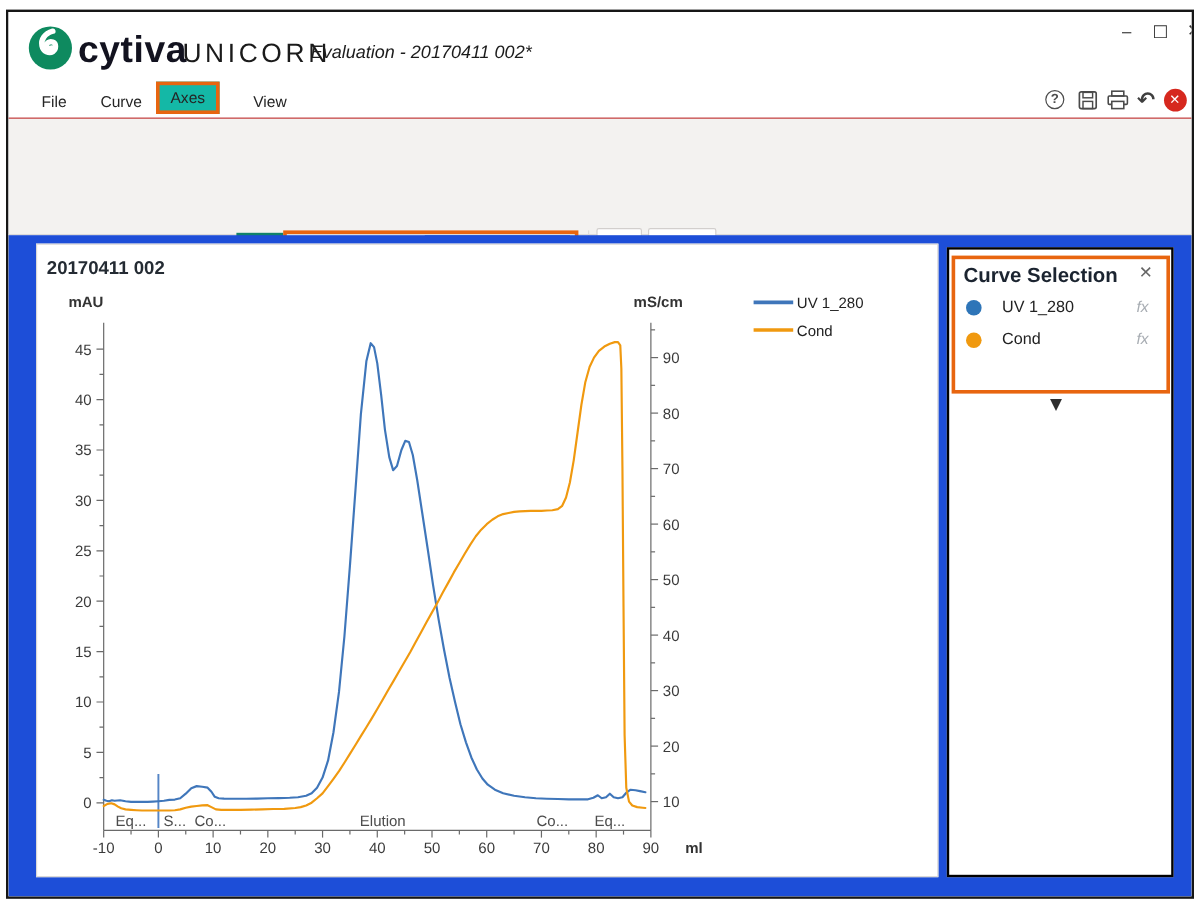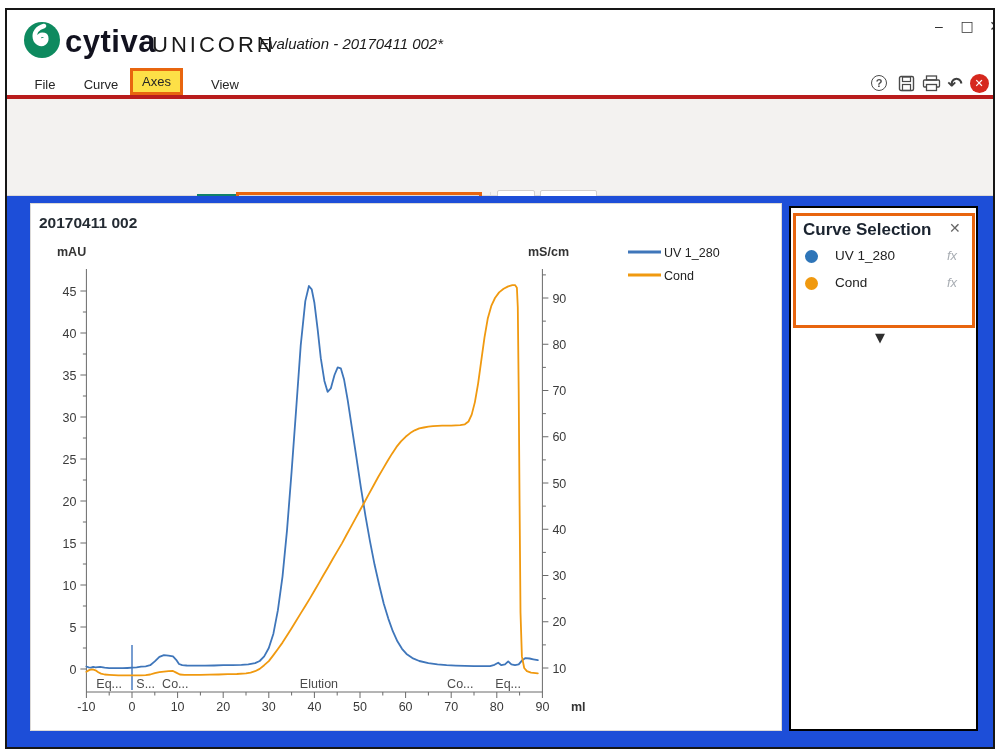--- a/index.html
+++ b/index.html
@@ -9,23 +9,23 @@
   .abs { position:absolute; }
 
   
   .titlebar { position:absolute; left:0; top:0; width:100%; height:60px; background:#fff; }
   .brand { position:absolute; left:58px; top:14px; font-size:31px; font-weight:bold; color:#12121f; letter-spacing:0.5px; }
   .appname { position:absolute; left:145px; top:22px; font-size:22px; color:#1a1a1a; letter-spacing:3px; }
   .doctitle { position:absolute; left:252px; top:25px; font-size:15px; font-style:italic; color:#1c1c1c; }
   .winbtn { position:absolute; top:4px; width:24px; height:24px; text-align:center; line-height:24px; font-size:14px; color:#333; cursor:default; }
 
   
-  .menubar { position:absolute; left:0; top:60px; width:100%; height:29px; background:#fff; border-bottom:4px solid #b91c1c; }
+  .menubar { position:absolute; left:0; top:60px; width:100%; height:29px; background:#fff; border-bottom:1px solid #b91c1c; }
   .menutab { position:absolute; top:5px; height:20px; line-height:20px; font-size:13px; color:#252525; text-align:center; }
-  .axes-box { position:absolute; left:123px; top:-2px; width:53px; height:27px; border:3px solid var(--hl); display:flex; align-items:center; justify-content:center; font-size:13px; color:#252525; background:#fde047; }
+  .axes-box { position:absolute; left:123px; top:-2px; width:53px; height:27px; border:3px solid var(--hl); display:flex; align-items:center; justify-content:center; font-size:13px; color:#252525; background:#14b8a6; }
   .menuicon { position:absolute; top:3px; width:20px; height:20px; display:flex; align-items:center; justify-content:center; }
   .helpcirc { width:16px; height:16px; border:1.5px solid #4c4c4c; border-radius:50%; font-size:11px; color:#4c4c4c; display:flex; align-items:center; justify-content:center; font-weight:bold; }
   .redx { width:19px; height:19px; border-radius:50%; background:#d6281e; color:#fff; font-size:11px; display:flex; align-items:center; justify-content:center; font-weight:bold; }
 
   
   .ribbon { position:absolute; left:0; top:89px; width:100%; height:97px; background:#f3f2f0; border-bottom:1px solid #dcdad8; }
   .lbl { position:absolute; font-size:12.5px; color:#1c1c1c; white-space:nowrap; }
   .combo { position:absolute; background:#fff; border:1px solid #767676; display:flex; align-items:center; font-size:12.5px; color:#1c1c1c; padding:0 6px; justify-content:space-between; }
   .tbinput { position:absolute; background:#fff; border:1px solid #999; font-size:12.5px; color:#1c1c1c; padding:0 6px; display:flex; align-items:center; }
   .orange-box { position:absolute; border:3px solid var(--hl); pointer-events:none; }

